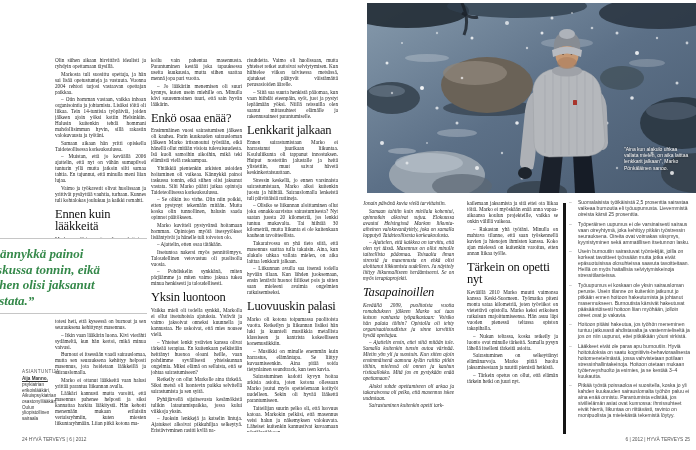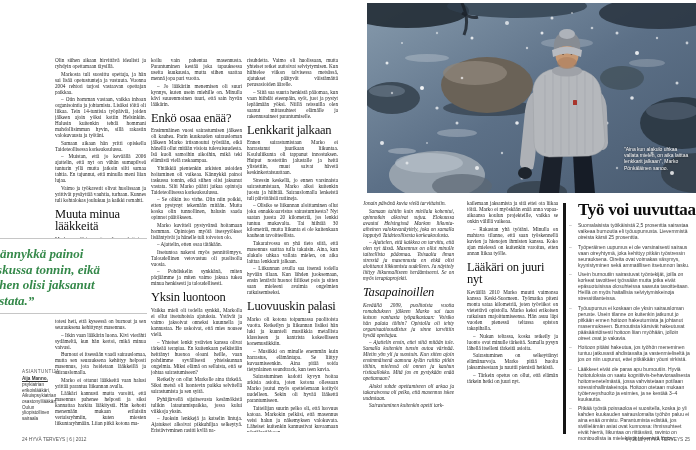--- a/index.html
+++ b/index.html
@@ -54,21 +54,21 @@
 
 <div id="page">
 
   <div class="col" id="col1a">
       <p>Olin siihen aikaan hirvittävä idealisti ja ryhdyin opettamaan täysillä.</p>
       <p>Markosta tuli suosittu opettaja, ja hän sai lisää opetustunteja ja vastuuta. Vuonna 2004 rehtori tarjosi vastaavan opettajan paikkaa.</p>
       <p>– Otin homman vastaan, vaikka inhoan organisointia ja johtamista. Lisäksi töitä oli liikaa. Tein 14-tuntisia työpäiviä, joiden jälkeen ajoin yöksi kotiin Helsinkiin. Halusin kuitenkin tehdä hommani mahdollisimman hyvin, sillä rakastin valokuvausta ja työtäni.</p>
       <p>Samaan aikaan hän yritti opiskella Taideteollisessa korkeakoulussa.</p>
       <p>– Muistan, että jo keväällä 2006 ajattelin, että nyt on vähän sumupilveä tunturin yllä mutta jatkoin silti samaa tahtia. En tajunnut, että minulla meni liian lujaa.</p>
       <p>Vaimo ja työkaverit olivat huolissaan ja yrittivät pysäyttää vauhtia, turhaan. Kunnes tuli kohtalokas joulukuu ja kaikki romahti.</p>
-      <h2>Muuta minua lääkkeitä</h2>
+      <h2>Ennen kuin lääkkeitä</h2>
       <p>Marko pääsi sattumalta yksityisen lääkäriaseman kautta hyvälle yleislääkärille, joka oli perehtynyt nuorten ja kasvavien ihmisten ongelmiin. Lääkäri</p>
     </div>
 
   <div id="quote">
     <div class="qt">”kännykkä painoi taskussa tonnin, eikä siihen olisi jaksanut vastata.”</div>
   </div>
 
   <div class="col" id="col1b">
       <p>totesi heti, että kyseessä on burnout ja sen seurauksena kehittynyt masennus.</p>
       <p>– Itkin vaan lääkärin luona. Kivi vierähti sydämeltä, kun hän kertoi, mikä minua vaivasi.</p>
@@ -225,30 +225,29 @@
       <p>– Ajattelen, että kaikkea on tarvittu, että olen nyt tässä. Masennus on ollut minulle taiteellista pääomaa. Toisaalta ilman stressiä ja masennusta en ehkä olisi aloittanut liikkumista uudelleen. Ja näyttely liittyy liikunnalliseen heräämiseeni. Se on myös terapiaprojekti.</p>
       <h2>Tasapainoillen</h2>
       <p>Keväällä 2009, puolitoista vuotta romahduksen jälkeen Marko sai taas kutsun vanhasta työpaikastaan: Voisiko hän palata töihin? Opistolla oli tehty organisaatiouudistus ja sinne tarvittiin hyvää opettajaa.</p>
       <p>– Ajattelin ensin, ettei siitä mitään tule. Samalla kuitenkin tunsin outoa värinää. Mietin yön yli ja suostuin. Kun sitten ajoin ensimmäisenä aamuna kylän raittia pitkin töihin, mielessä oli onnen ja kauhun ristiaallokko. Mitä jos en pystykään enää opettamaan?</p>
       <p>Aluksi suhde opettamiseen oli arkaa ja takaraivossa oli pelko, että masennus iskee uudestaan.</p>
       <p>Sairastuminen kuitenkin opetti tark-</p>
     </div>
   <div class="col" id="col5">
       <p>kailemaan jaksamista ja sitä ettei ota liikaa töitä. Marko ei myöskään enää anna vapaa-aikaansa koulun projekteille, vaikka se onkin välillä vaikeaa.</p>
       <p>– Rakastan yhä työtäni. Minulla on mahtava tilanne, että saan työskennellä kuvien ja hienojen ihmisten kanssa. Koko ajan mielessä on kuitenkin varoitus, etten annan liikaa työlle.</p>
-      <h2>Lääkäri on juuri nyt</h2>
+      <h2>Tärkein on opetti nyt</h2>
       <p>Keväällä 2010 Marko muutti vaimonsa kanssa Keski-Suomeen. Työmatka piteni monta sataa kilometriä, joten työviikot on vietettävä opistolla. Marko keksi erikoisen ratkaisun majoittumiseensa. Hän asuu läpi vuoden pienessä teltassa opiston takapihalla.</p>
       <p>– Nukun teltassa, koska retkeily ja luonto ovat minulle tärkeitä. Samalla pysyn lähellä itselleni tärkeitä asioita.</p>
       <p>Sairastuminen on selkeyttänyt elämänarvoja. Marko pitää huolta jaksamisestaan ja nauttii pienistä hetkistä.</p>
       <p>– Tärkein opetus on ollut, että elämän tärkein hetki on juuri nyt.</p>
     </div>
 
   <div id="sidebar">
     <div class="sb-bar"></div>
-    <h2 id="sb-title">Työ voi uuvuttaa</h2>
     <div id="sb-items">
         <div class="sb-item">Suomalaisista työikäisistä 2,5 prosenttia sairastaa vaikeaa burnoutia eli työuupumusta. Lievemmistä oireista kärsii 25 prosenttia.</div>
         <div class="sb-item">Työperäinen uupumus ei ole varsinaisesti sairaus vaan oireyhtymä, joka kehittyy pitkän työstressin seurauksena. Oireita ovat voimakas väsymys, kyynistyminen sekä ammatillisen itsetunnon lasku.</div>
         <div class="sb-item">Usein burnoutiin sairastuvat työntekijät, joilla on korkeat tavoitteet työssään mutta jotka eivät epäsuotuisissa olosuhteissa saavuta tavoitteitaan. Heillä on myös haitallisia selviytymiskeinoja stressitilanteissa.</div>
         <div class="sb-item">Työuupumus ei koskaan ole yksin sairausloman peruste. Usein tilanne on kuitenkin jatkunut jo pitkään ennen hoitoon hakeutumista ja johtanut masennukseen. Burnoutista kärsivät hakeutuvat pääsääntöisesti hoitoon liian myöhään, jolloin oireet ovat jo vakavia.</div>
         <div class="sb-item">Hoitoon pitäisi hakeutua, jos työhön meneminen tuntuu jatkuvasti ahdistavalta ja vastenmieliseltä ja jos on niin uupunut, ettei pitkäkään yöuni virkistä.</div>
         <div class="sb-item">Lääkkeet eivät ole paras apu burnoutiin. Hyviä hoitotuloksia on saatu kognitiivis-behavioraalisesta hoitomenetelmästä, jossa vahvistetaan potilaan stressinhallintakeinoja. Hoitoon otetaan mukaan työterveyshuolto ja esimies, ja se kestää 3–4 kuukautta.</div>
         <div class="sb-item">Pitkää työstä poissaoloa ei suositella, koska jo yli kahden kuukauden sairauslomalta työhön paluu ei aina enää onnistu. Parantumista edistää, jos siviilielämän asiat ovat kunnossa: ihmissuhteet eivät hierrä, liikuntaa on riittävästi, ravinto on monipuolista ja mielekästä tekemistä löytyy.</div>
       </div>
   </div>

